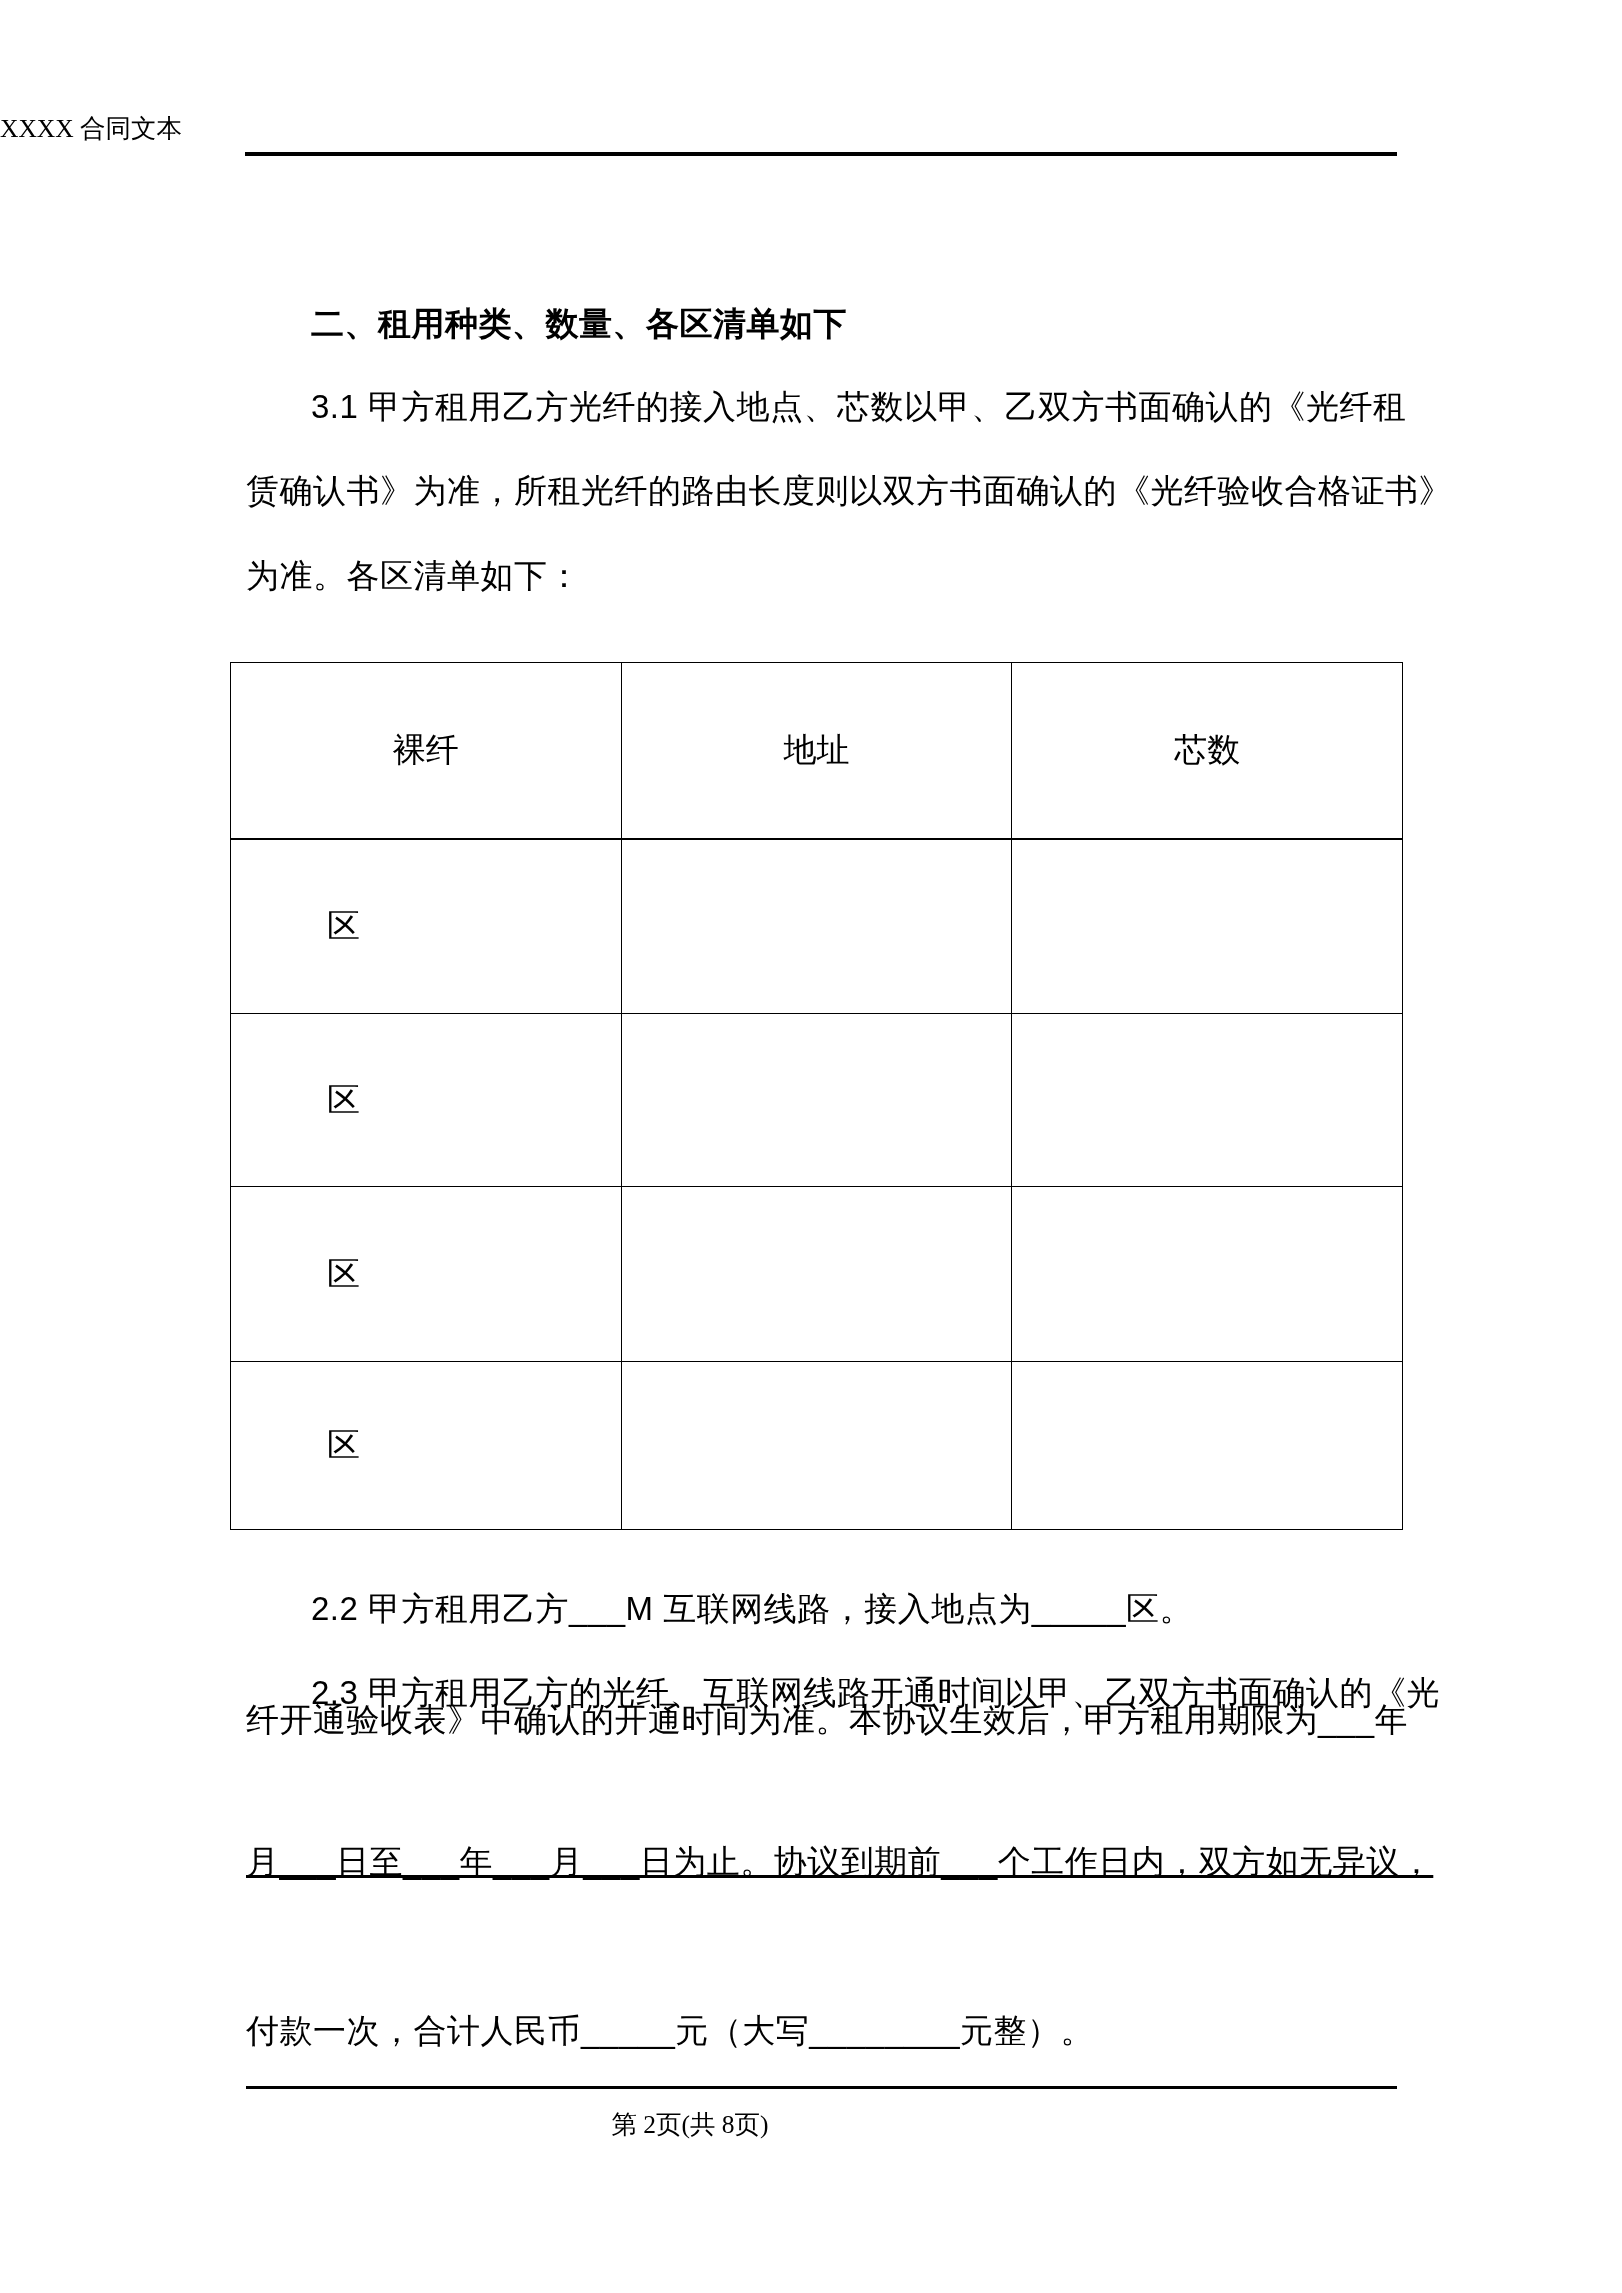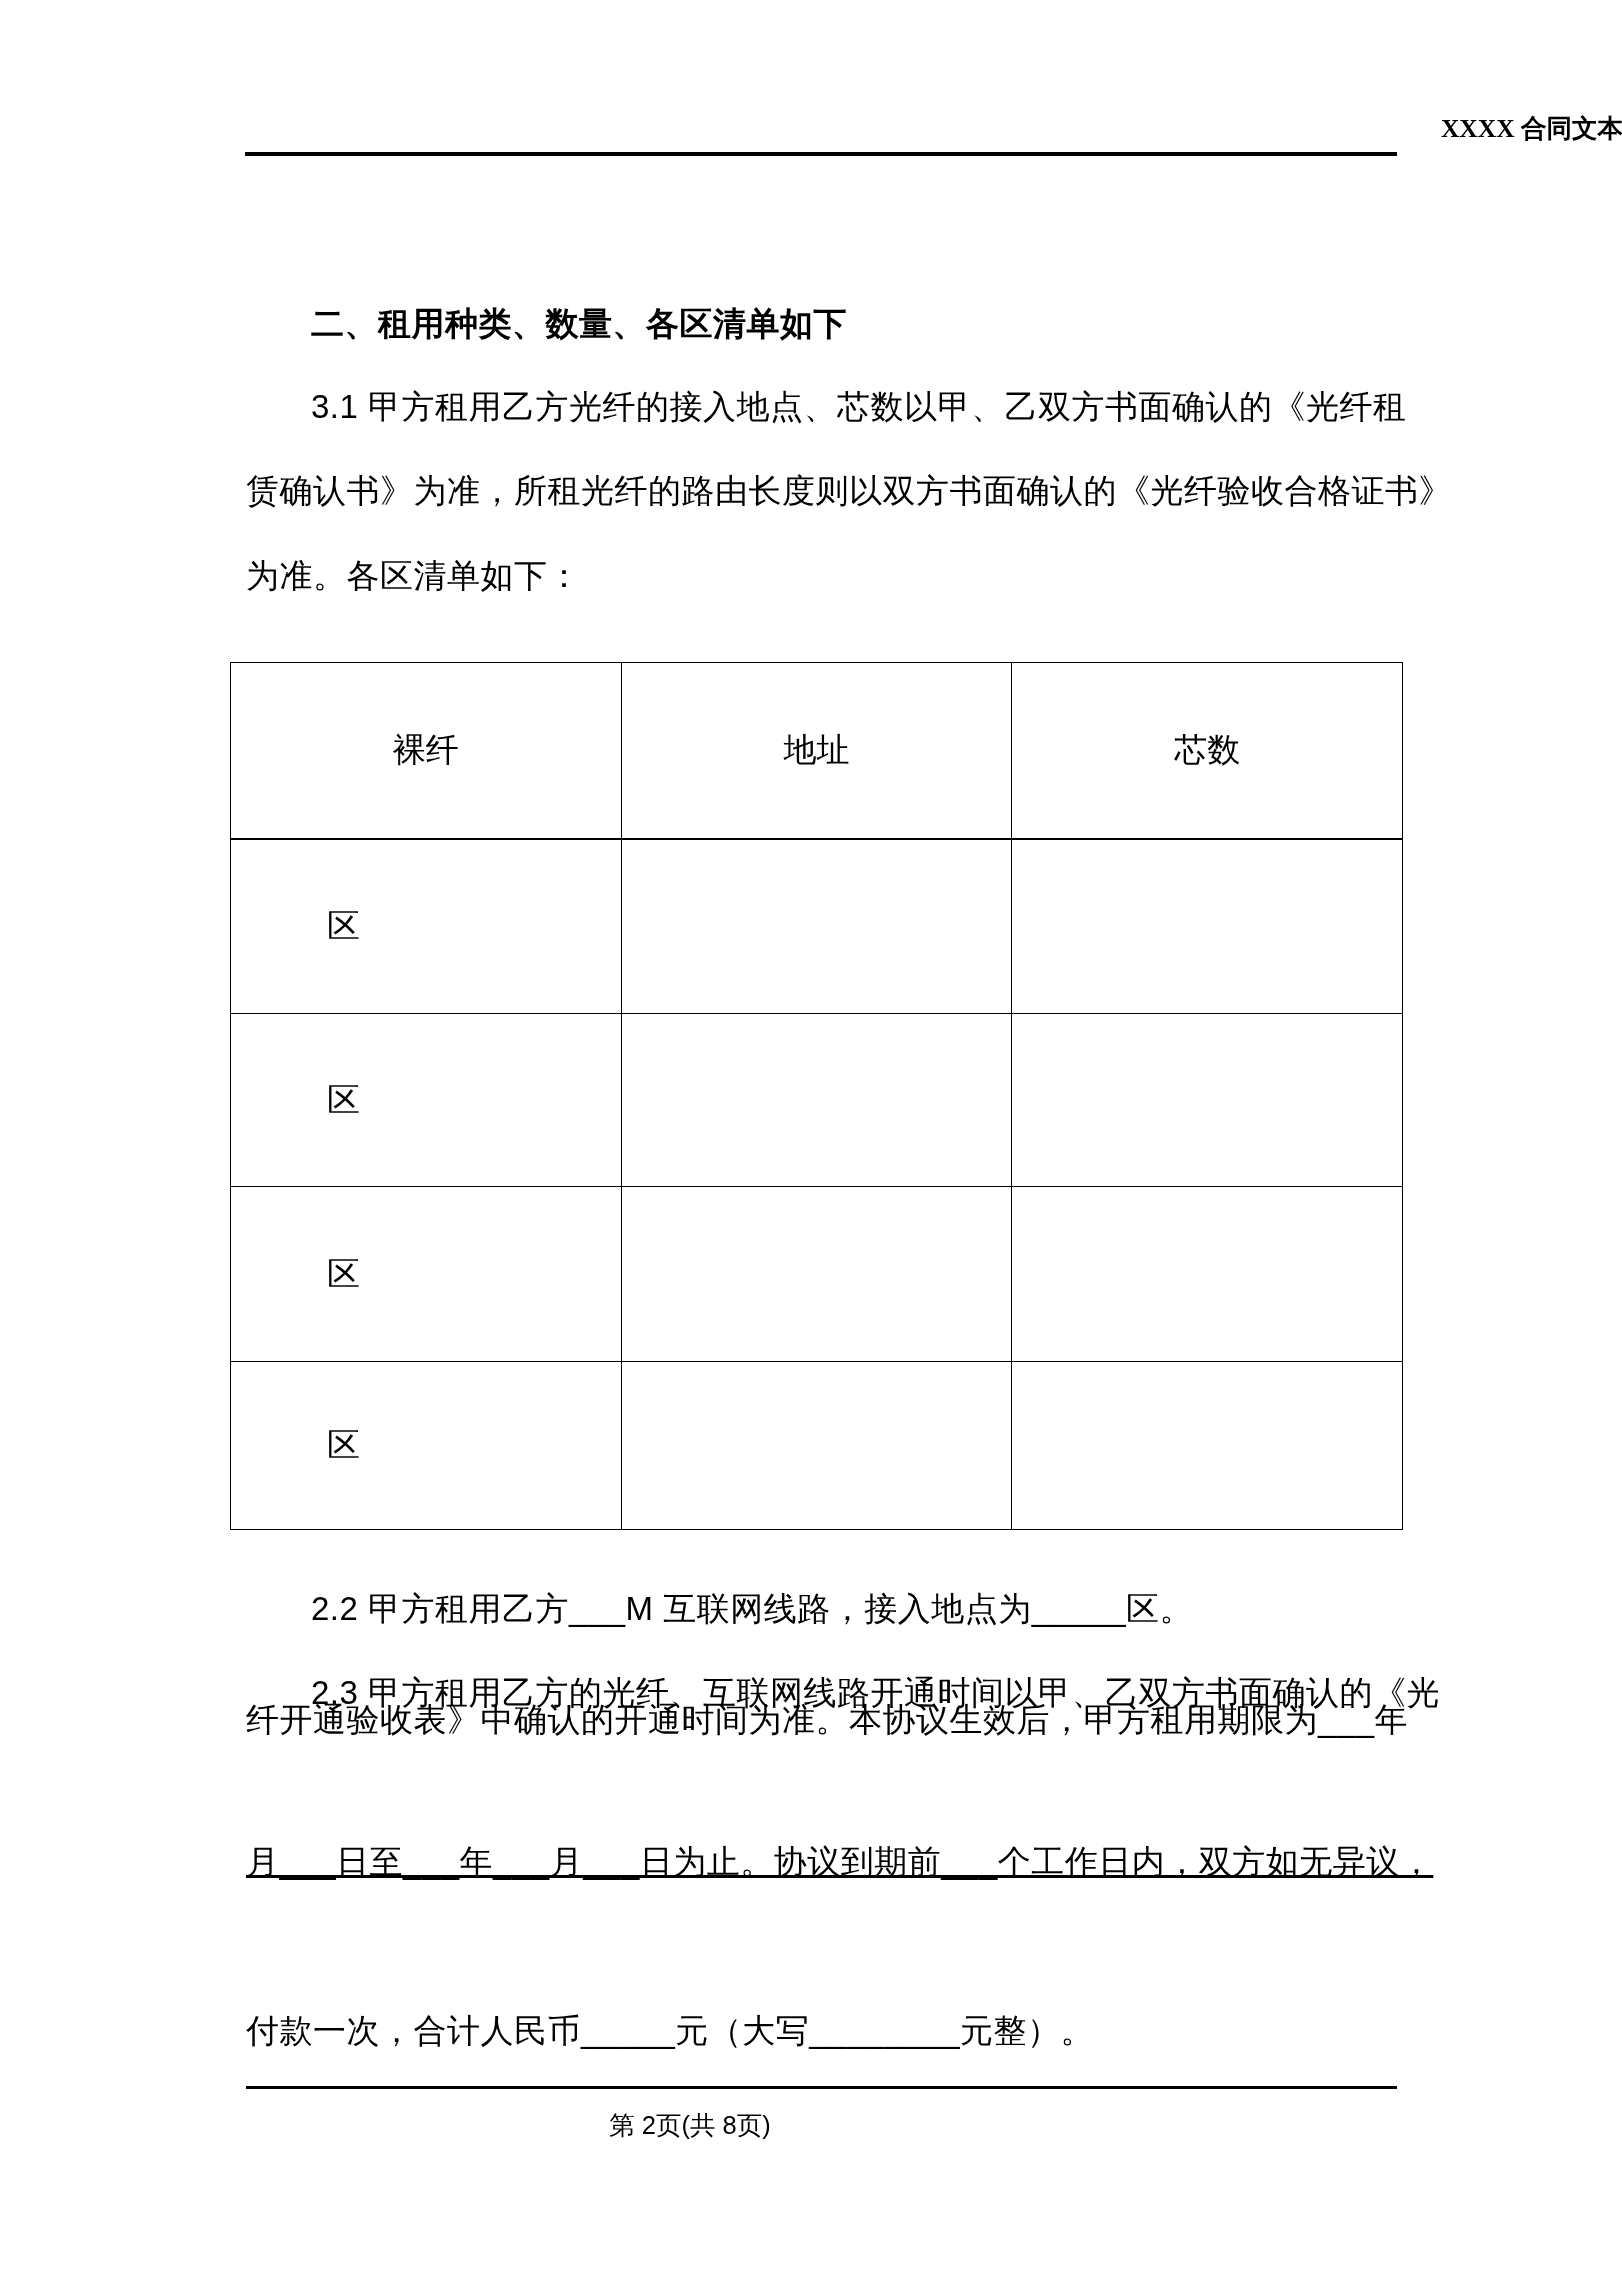--- a/index.html
+++ b/index.html
@@ -14,24 +14,23 @@
   }
 
   
   .doc-header-title {
     position: absolute;
     top: 110px;
     left: 0;
     width: 1623px;
     height: 38px;
     line-height: 38px;
-    text-align: right;
+    text-align: left;
     font-size: 25.5px;
     font-family: "Liberation Serif", serif;
-    font-weight: bold;
   }
   .doc-header-rule {
     position: absolute;
     top: 152px;
     left: 245px;
     width: 1152px;
     height: 3.6px;
     background: #000000;
   }
 
@@ -101,21 +100,21 @@
   }
   .doc-footer-text {
     position: absolute;
     top: 2107px;
     left: 0;
     width: 1380px;
     height: 36px;
     line-height: 36px;
     text-align: center;
     font-size: 25.5px;
-    font-family: Liberation Sans, sans-serif;
+    font-family: Liberation Serif, serif;
   }
 </style>
 </head>
 <body>
 
 <div id="page">
 
   <div class="doc-header-title">XXXX 合同文本</div>
   <div class="doc-header-rule"></div>
 

